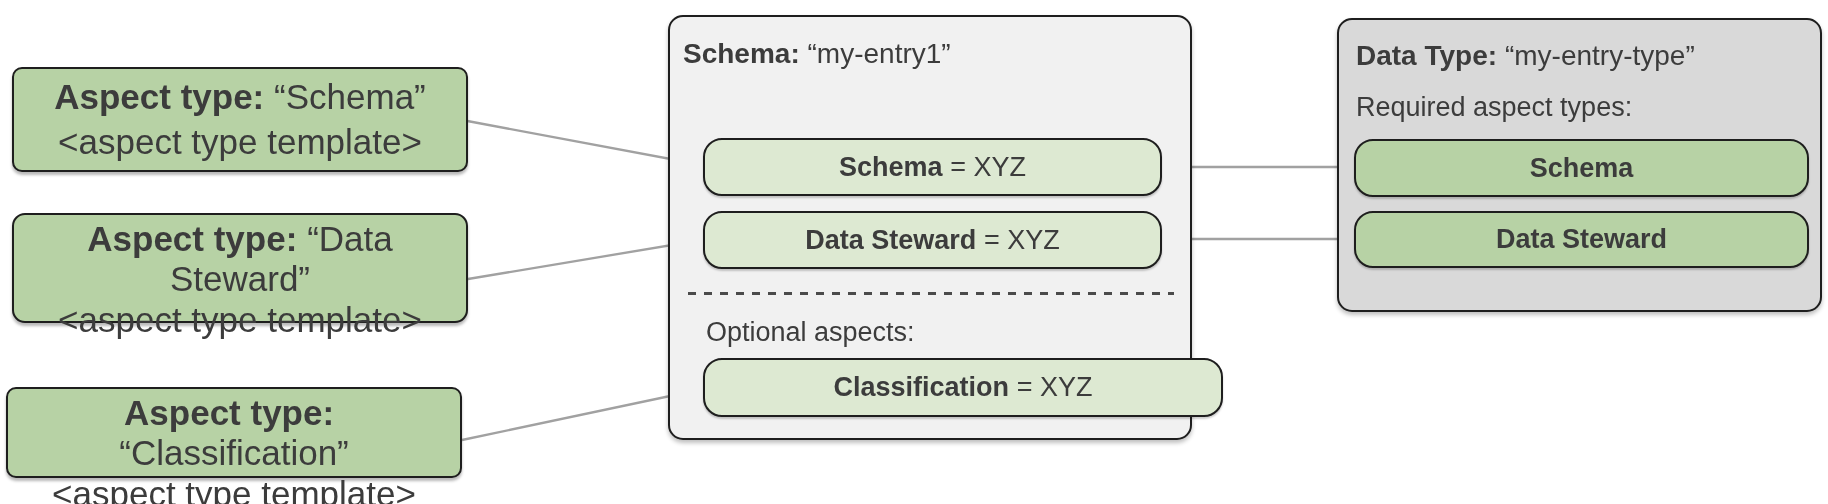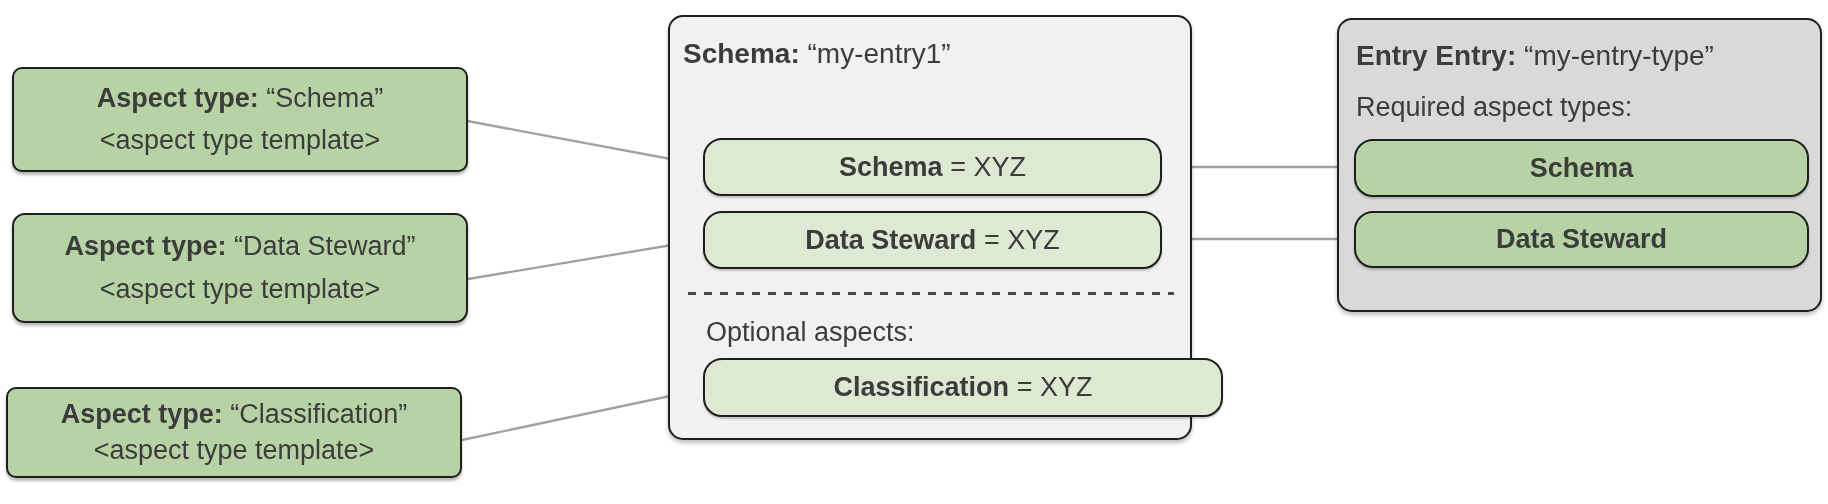--- a/index.html
+++ b/index.html
@@ -20,21 +20,21 @@
   .connectors{position:absolute;left:0;top:0;width:1828px;height:504px;z-index:0;}
 
   .box,.panel{position:absolute;z-index:1;border:2.5px solid var(--border);}
 
   
   .aspect-box{
     background:var(--aspect-green);
     border-radius:10px;
     box-shadow:0 3px 3px rgba(0,0,0,.28);
     display:flex;flex-direction:column;justify-content:space-evenly;align-items:center;
-    font-size:27px;line-height:1.15;text-align:center;
+    font-size:35px;line-height:1.15;text-align:center;
     padding:4px 14px;
   }
   .aspect-box b{font-weight:700;}
 
   
   .panel{border-radius:15px;box-shadow:0 3px 4px rgba(0,0,0,.25);}
   .panel-entry{background:var(--entry-panel-bg);}
   .panel-entry-type{background:var(--entry-type-panel-bg);}
   .panel .hdr{position:absolute;font-size:28px;white-space:nowrap;}
   .panel .sub{position:absolute;font-size:27px;white-space:nowrap;}
@@ -105,21 +105,21 @@
     <div class="sub" style="left:36px;top:300px;">Optional aspects:</div>
 
     <div class="chip chip-light" style="left:33px;top:341px;width:520px;height:59px;">
       <b>Classification</b>
         <span class="gap"></span>
         <span>= XYZ</span>
     </div>
   </div>
 
   <div class="panel panel-entry-type" style="left:1337px;top:18px;width:485px;height:294px;">
-    <div class="hdr" style="left:17px;top:20px;"><b>Entry Entry:</b><span class="gap"></span><span>“my-entry-type”</span></div>
+    <div class="hdr" style="left:17px;top:20px;"><b>Data Type:</b><span class="gap"></span><span>“my-entry-type”</span></div>
     <div class="sub" style="left:17px;top:72px;">Required aspect types:</div>
 
     <div class="chip chip-green" style="left:15px;top:119px;width:455px;height:58px;">
       <b>Schema</b>
     </div>
 
     <div class="chip chip-green" style="left:15px;top:191px;width:455px;height:57px;">
       <b>Data Steward</b>
     </div>
   </div>

